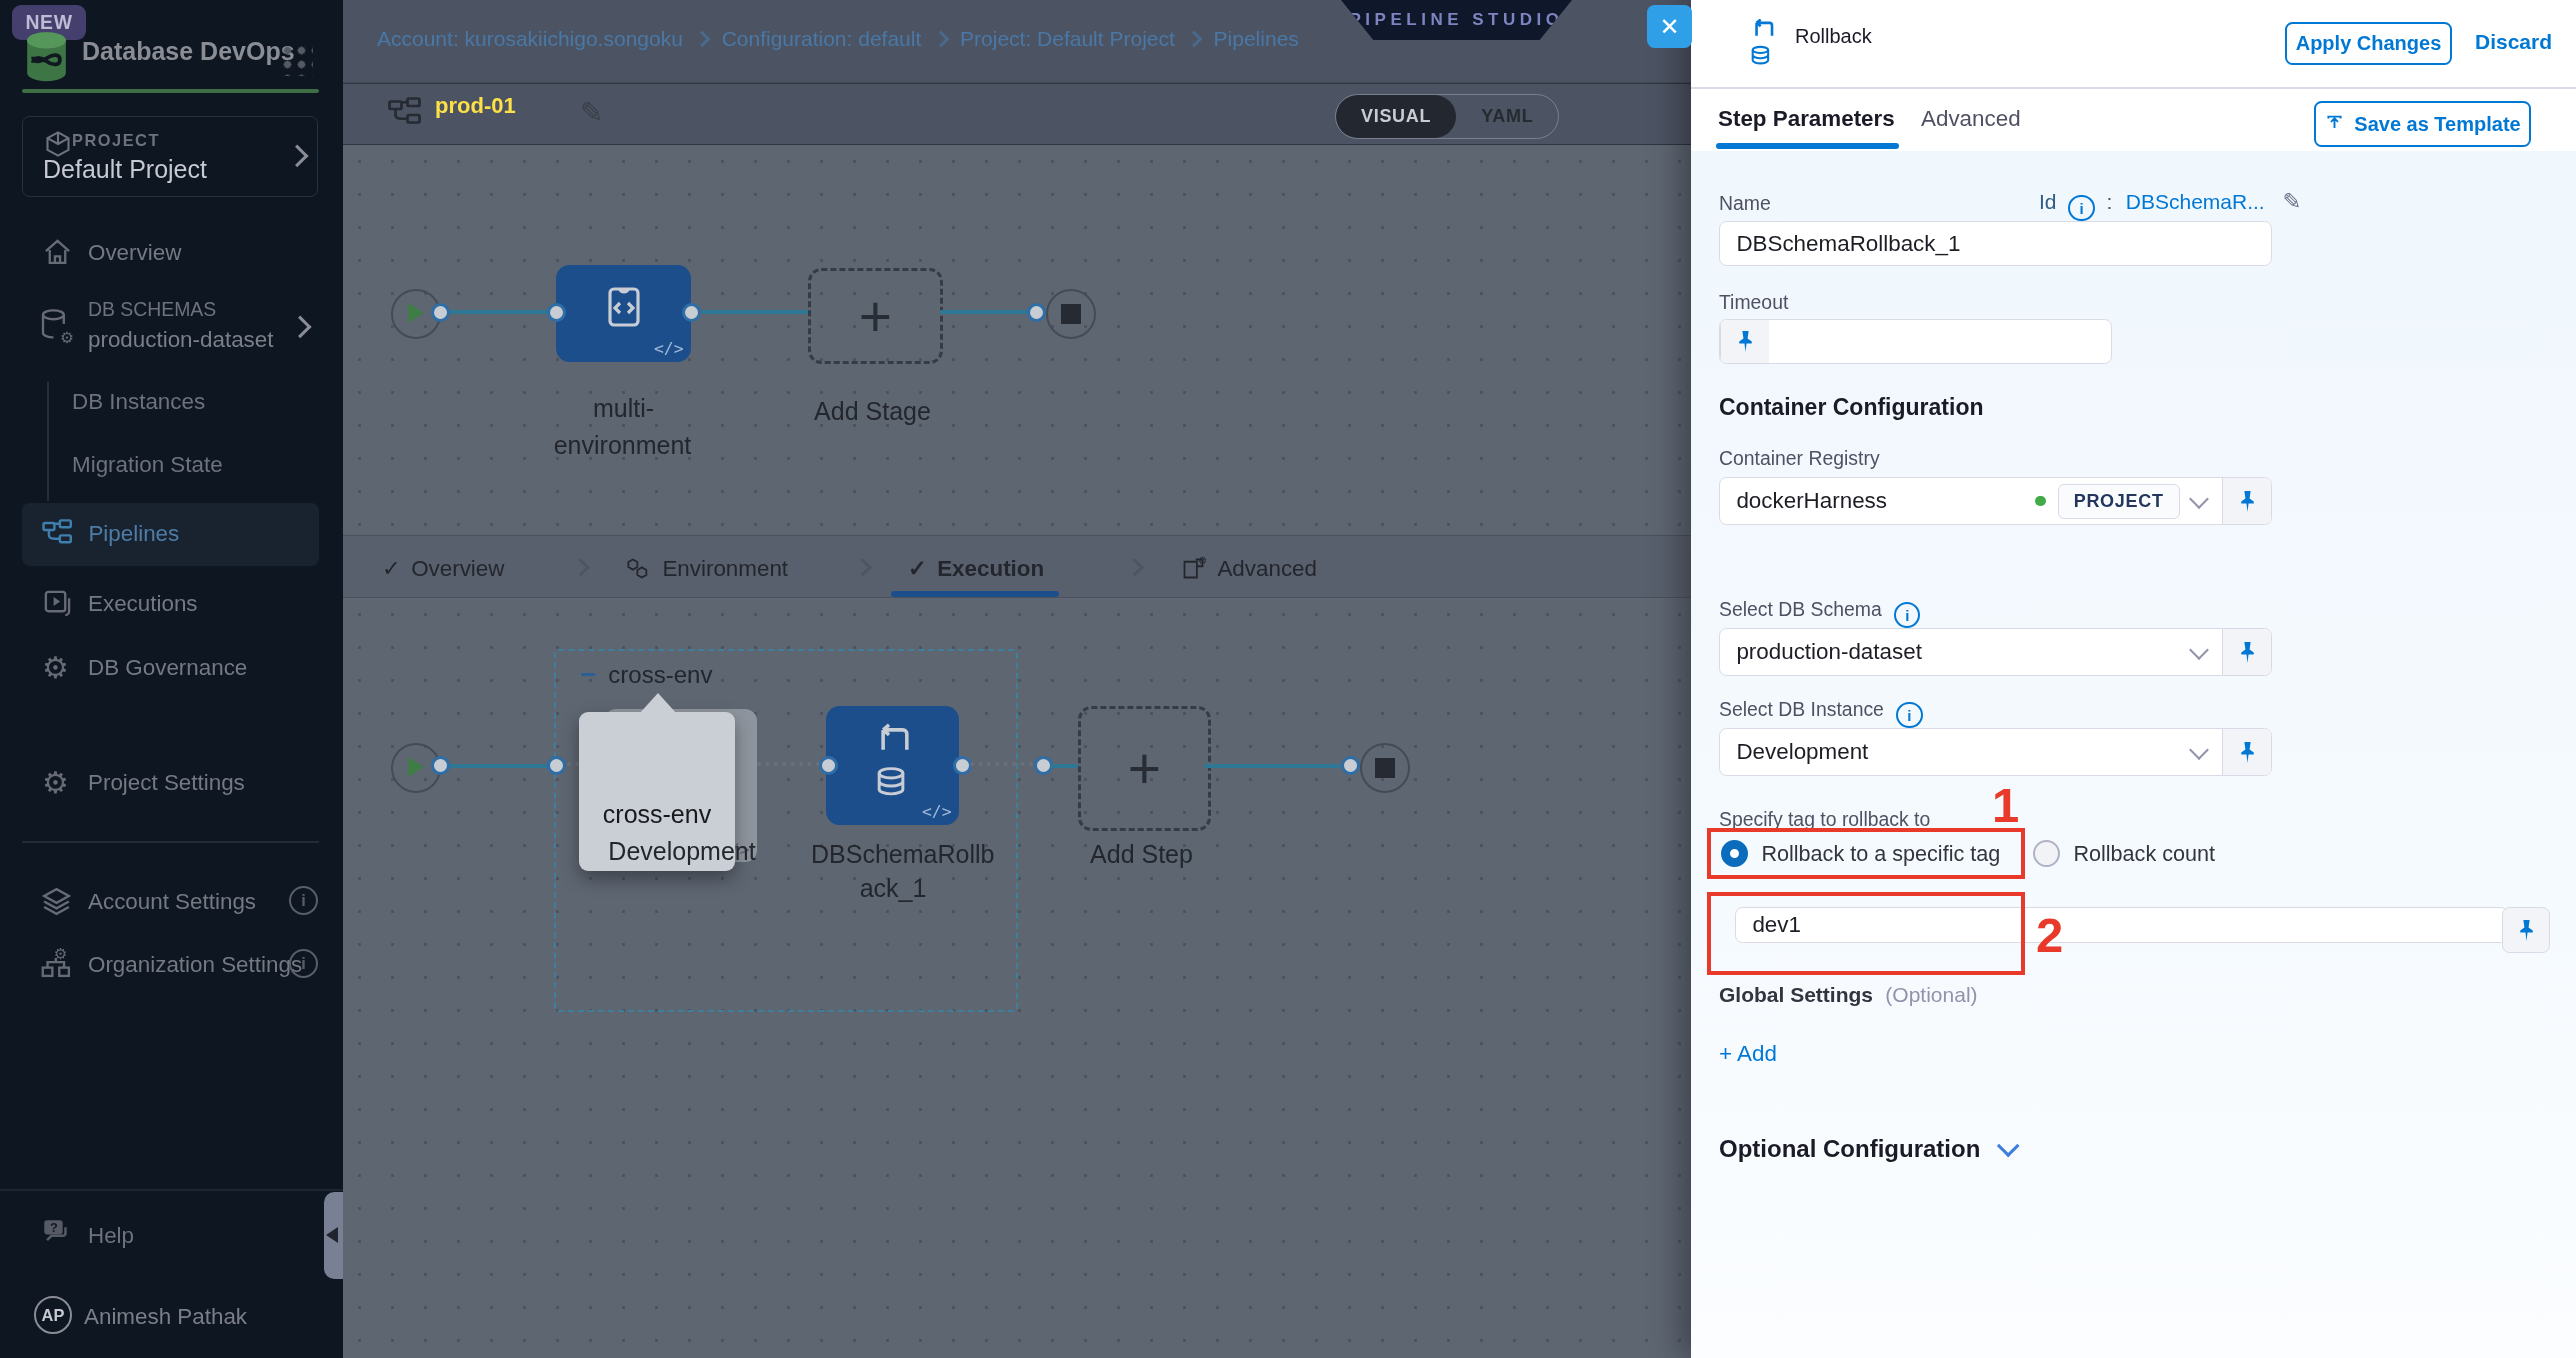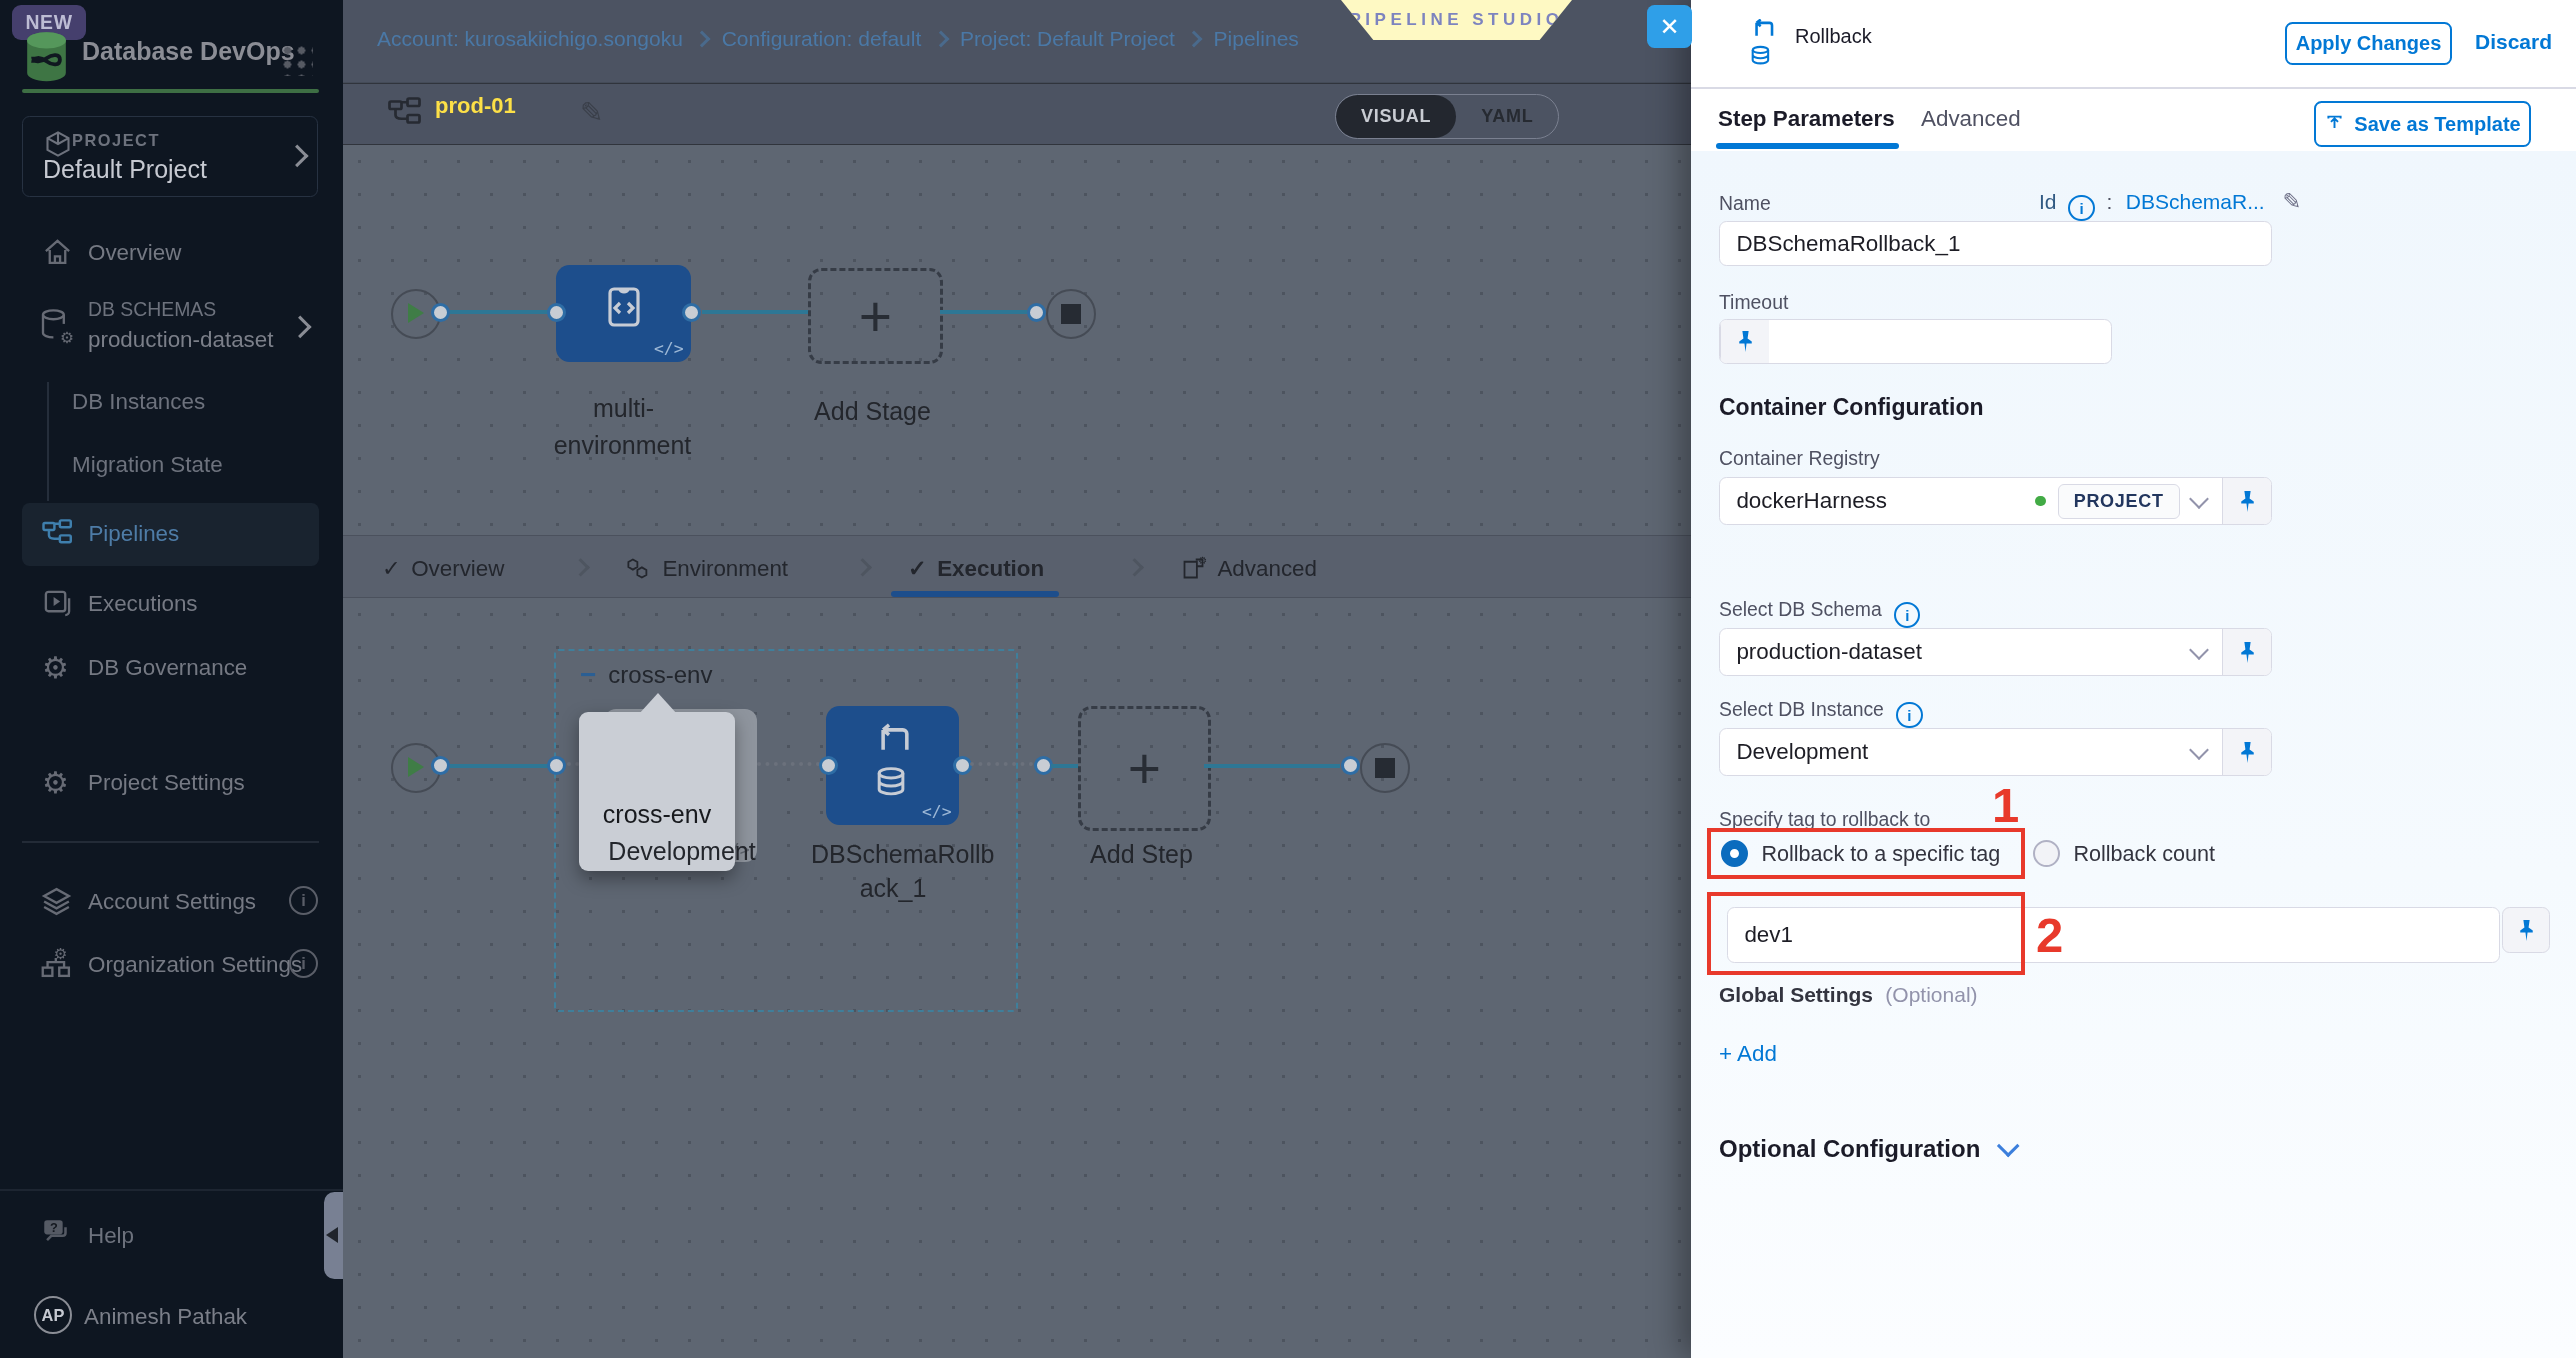--- a/index.html
+++ b/index.html
@@ -30,21 +30,21 @@
           color:#c6c9d1;font-size:16.4px;font-weight:bold;display:flex;align-items:center;justify-content:center;}
   .collapse{left:324px;top:1192px;width:19.4px;height:87px;background:#788093;border-radius:10.4px 0 0 10.4px;}
   .tri-left{width:0;height:0;border-top:8.2px solid transparent;border-bottom:8.2px solid transparent;
             border-right:12px solid #20242c;}
   
   .topbar{left:343px;top:0;width:1348px;height:82px;background:#4c5362;border-bottom:1.5px solid #444b58;}
   .titlebar{left:343px;top:84px;width:1348px;height:60px;background:#4c5362;}
   .crumb{font-size:21px;color:#4a78a6;}
   .crumbsep{display:inline-block;width:9px;height:9px;border-right:3px solid #4a6a8c;border-top:3px solid #4a6a8c;
             transform:rotate(45deg);margin:0 13.4px 1.5px 13.4px;}
-  .studio{left:1341px;top:0;width:231px;height:40px;background:#fef9c3;
+  .studio{left:1341px;top:0;width:231px;height:40px;background:#0f172a;
           clip-path:polygon(0 0,100% 0,86% 100%,14% 100%);
           display:flex;align-items:center;justify-content:center;
           color:#7d84bf;font-size:17px;font-weight:bold;letter-spacing:4.5px;}
   .pipetitle{font-size:22px;font-weight:bold;color:#fde047;}
   .toggle{left:1335px;top:94px;height:43px;border:1.5px solid #7a8090;border-radius:24px;display:flex;overflow:hidden;}
   .toggle .seg{display:flex;align-items:center;justify-content:center;padding:0 25px;
                font-size:18px;font-weight:bold;letter-spacing:0.7px;}
   .seg.on{background:#23272f;color:#c9ccd3;border-radius:24px;}
   .seg.off{color:#262a31;}
   .canvas{left:343px;width:1348px;background-color:#5e6672;
@@ -472,21 +472,21 @@
     <div class="abs" style="left:30px;top:840px;display:flex;align-items:center;gap:13.4px;">
       <span class="radio-on"></span>
       <span class="radiolbl">Rollback to a specific tag</span>
     </div>
     <div class="abs" style="left:342px;top:840px;display:flex;align-items:center;gap:13.4px;">
       <span class="radio-off"></span>
       <span class="radiolbl">Rollback count</span>
     </div>
     <div class="abs redbox" style="left:15.7px;top:828px;width:310px;height:43px;"></div>
 
-    <input class="abs inp" style="left: 36px; top: 907px; width: 773px; height: 56px;" readonly="" value="dev1">
+    <input class="abs inp" style="left: 44px; top: 907px; width: 773px; height: 36px;" readonly="" value="dev1">
     <div class="abs" style="left:811px;top:907px;width:48px;height:46px;background:#f3f4f8;border:1.5px solid #d9dae5;border-radius:7.5px;display:flex;align-items:center;justify-content:center;box-sizing:border-box;">
       <svg class="pin" viewBox="0 0 24 24">
           <path d="M9 2h6l-1 7 4 3v2h-5l-1 8-1-8H6v-2l4-3z" fill="#0278d5"></path>
         </svg>
     </div>
     <div class="abs redbox" style="left:15.7px;top:892px;width:310px;height:75px;"></div>
     <div class="abs rednum" style="left:345px;top:907px;">2</div>
 
     <div class="abs" style="left:28px;top:983px;white-space:nowrap;">
       <span style="font-size:21px;font-weight:bold;color:#33343f;">Global Settings</span>

